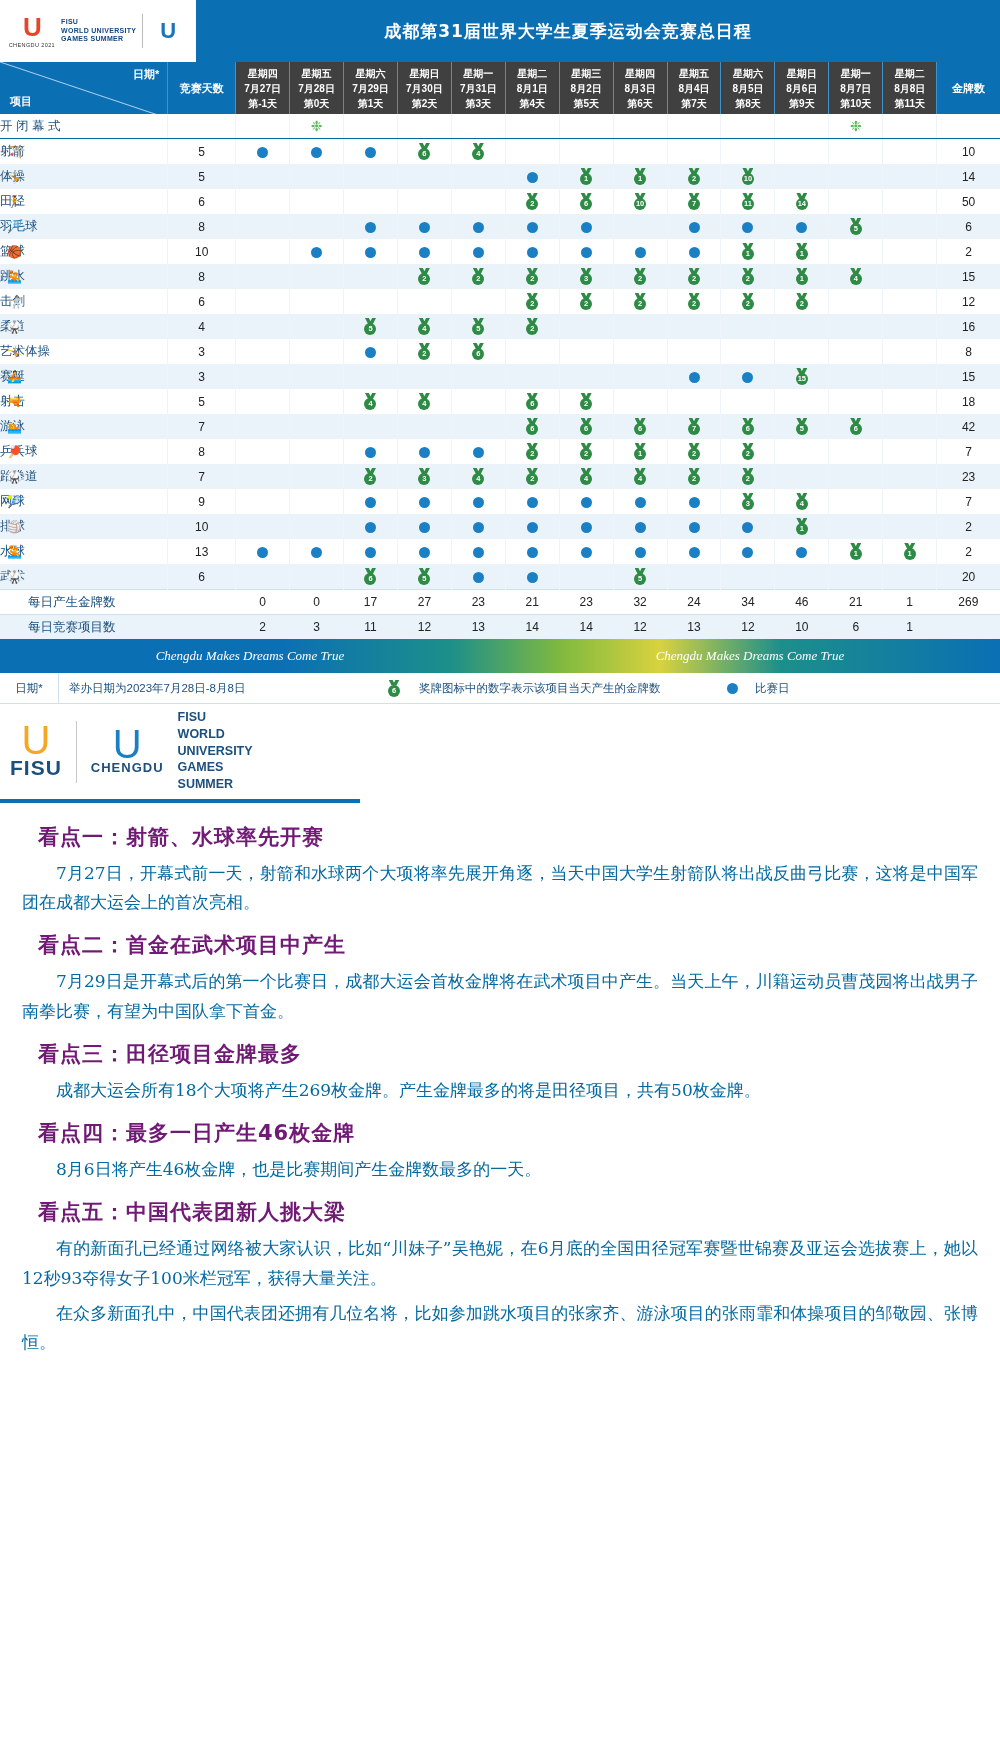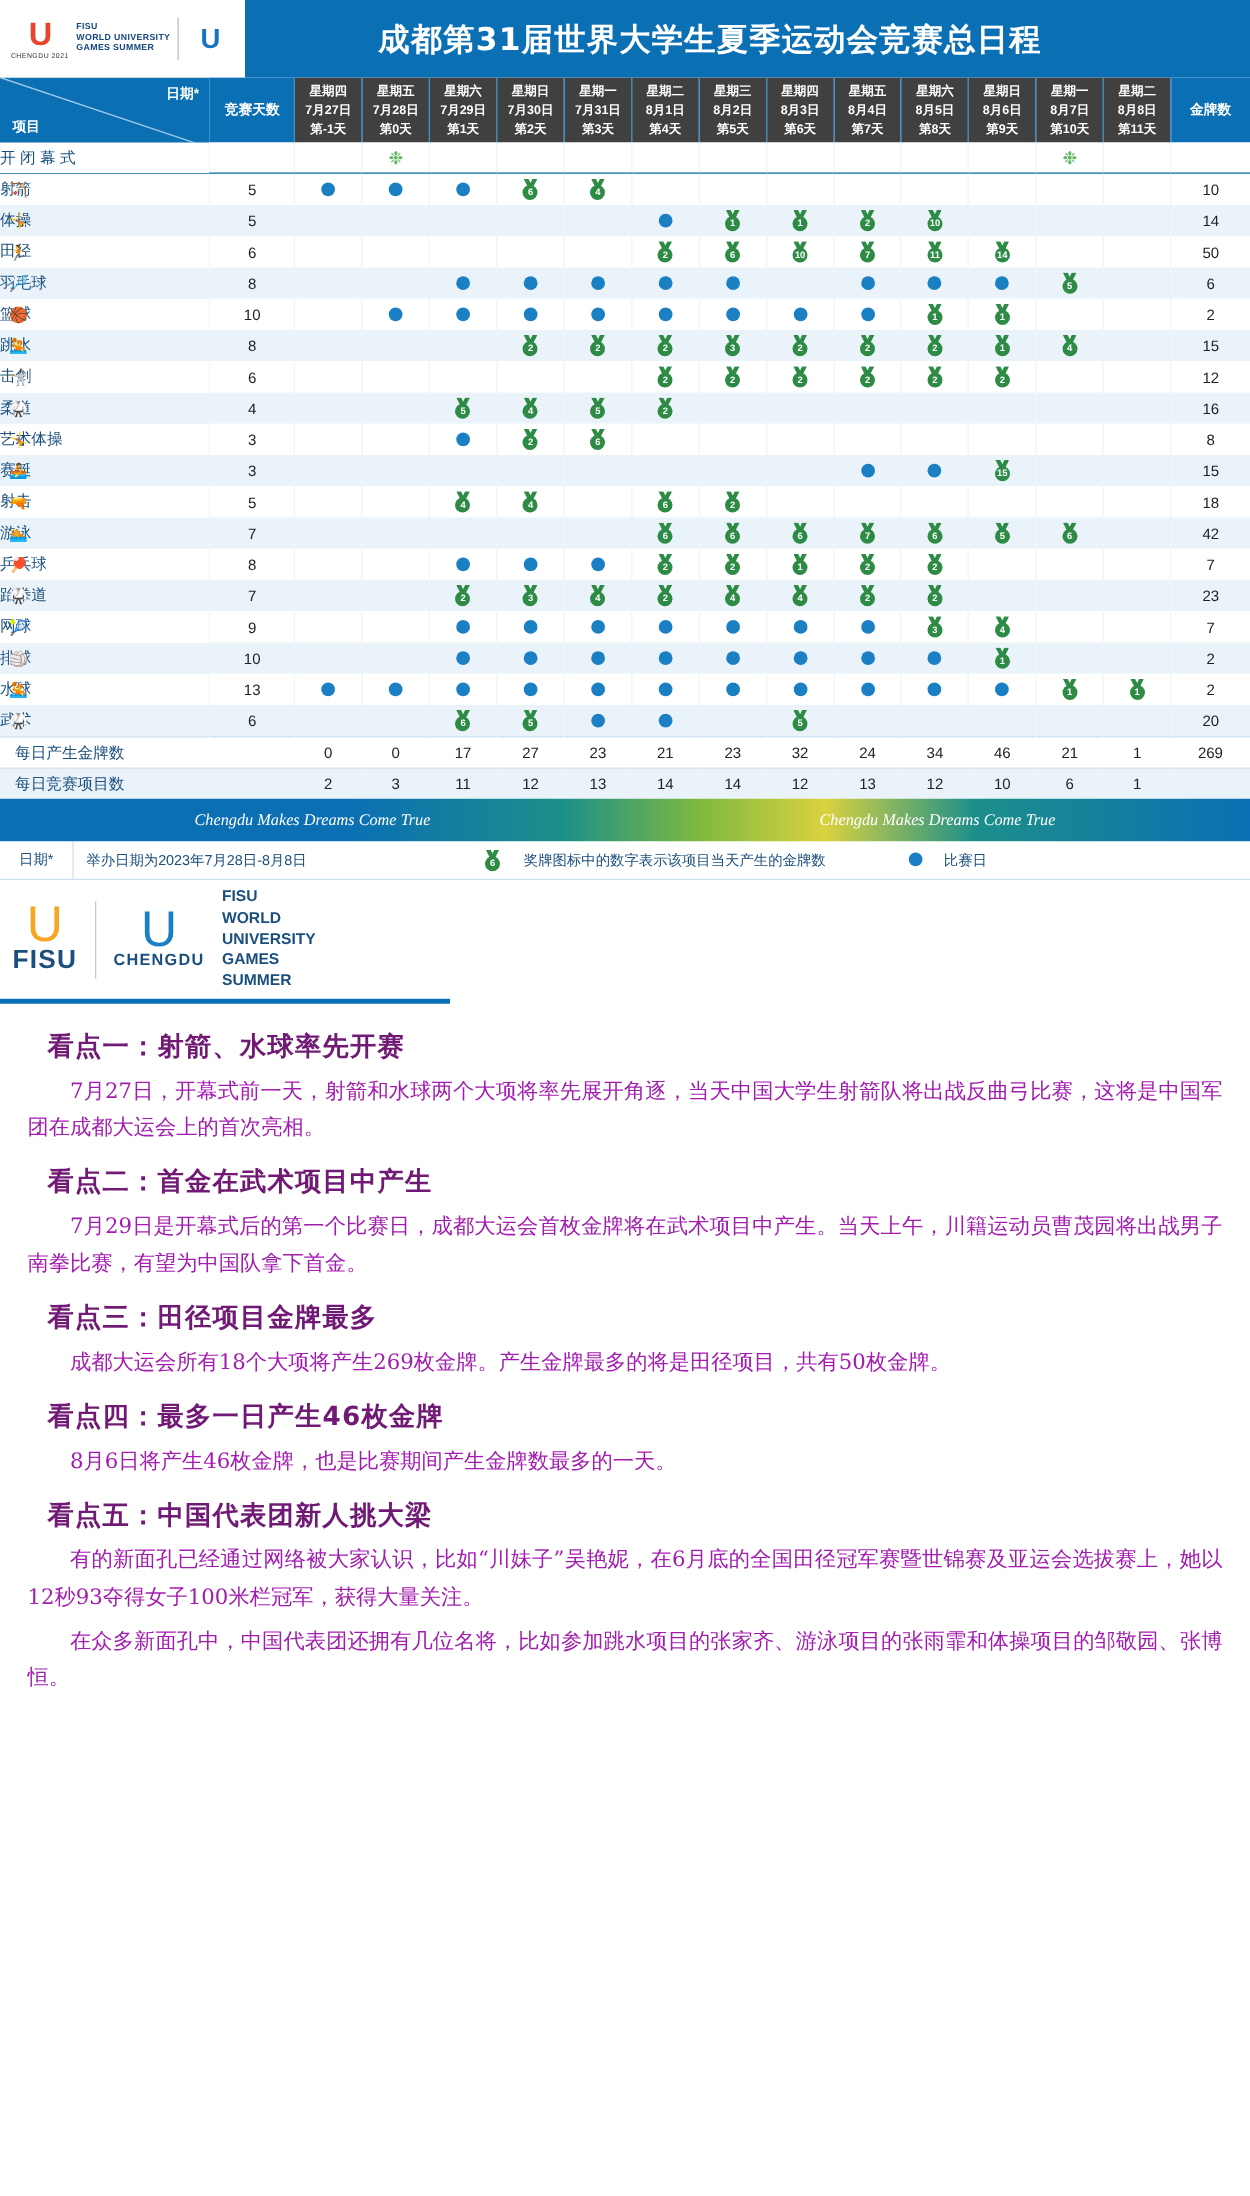--- a/index.html
+++ b/index.html
@@ -31,21 +31,21 @@
   .logo-cap{font-size:5.5px;color:#333;letter-spacing:.4px;margin-top:2px;}
   .logo-divider{width:1px;height:34px;background:#bbb;}
   .logo-fisu-txt{display:flex;flex-direction:column;justify-content:center;}
   .logo-fisu-txt .l1{font-size:7px;font-weight:bold;color:#14467f;letter-spacing:.3px;line-height:1.25;}
   .logo-fisu-blue{
     width:38px;height:30px;display:flex;align-items:center;justify-content:center;
     font-size:22px;font-weight:bold;color:#1a74bb;
   }
   .header-title{
     flex:1;text-align:center;color:#ffffff;
-    font-size:25px;font-weight:bold;letter-spacing:1px;
+    font-size:17px;font-weight:bold;letter-spacing:1px;
     font-family:"DejaVu Sans",sans-serif;
     padding-right:60px;
   }
 
   
   .sched{
     width:1000px;border-collapse:collapse;table-layout:fixed;
     font-size:11px;
   }
   .sched th,.sched td{padding:0;margin:0;}
@@ -110,21 +110,21 @@
   }
   .firework{
     display:inline-block;color:#5bb85b;font-size:14px;line-height:1;
   }
 
   .sumrow td{
     height:24px;text-align:center;font-size:12px;color:#222;background:#ffffff;
     border-top:1px solid #cfe0ec;
   }
   .sumrow td.lab{
-    text-align:left;padding-left:12px;color:#1b4f7e;font-size:12.5px;
+    text-align:left;padding-left:28px;color:#1b4f7e;font-size:12.5px;
   }
   .sumrow.alt td{background:#eaf3fa;}
 
   
   .banner{
     height:34px;width:1000px;position:relative;overflow:hidden;
     background:linear-gradient(90deg,#0b6fb4 0%,#0b6fb4 28%,#1c8f8a 45%,#7fb93f 56%,#d9d23f 66%,#1c8f8a 78%,#0b6fb4 100%);
     display:flex;align-items:center;justify-content:space-around;
   }
   .banner span{
@@ -159,21 +159,21 @@
   .sp-txt{display:flex;flex-direction:column;justify-content:center;gap:1px;}
   .sp-txt div{font-size:12.5px;font-weight:bold;color:#1b4f7e;line-height:1.25;}
 
   
   .article{padding:6px 22px 26px 22px;}
   .h-point{
     color:#701a75;font-size:21px;font-weight:bold;margin:14px 0 8px 16px;
     font-family:"DejaVu Sans",sans-serif;letter-spacing:1px;
   }
   .para{
-    font-size:17px;line-height:1.72;color:#a21caf;margin:0 0 6px 0;
+    font-size:17px;line-height:1.72;color:#0369a1;margin:0 0 6px 0;
     text-indent:2em;font-family:"DejaVu Serif","Liberation Serif",serif;
     text-align:justify;
   }
 </style>
 </head>
 <body>
 
 <div class="page">
 
   <div class="header">

